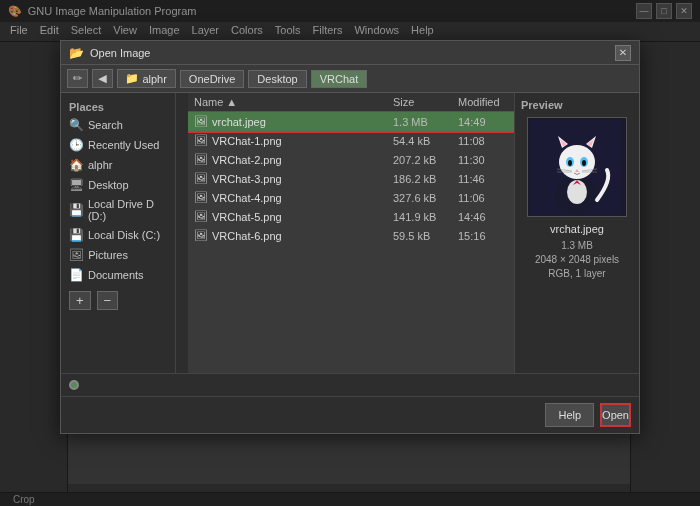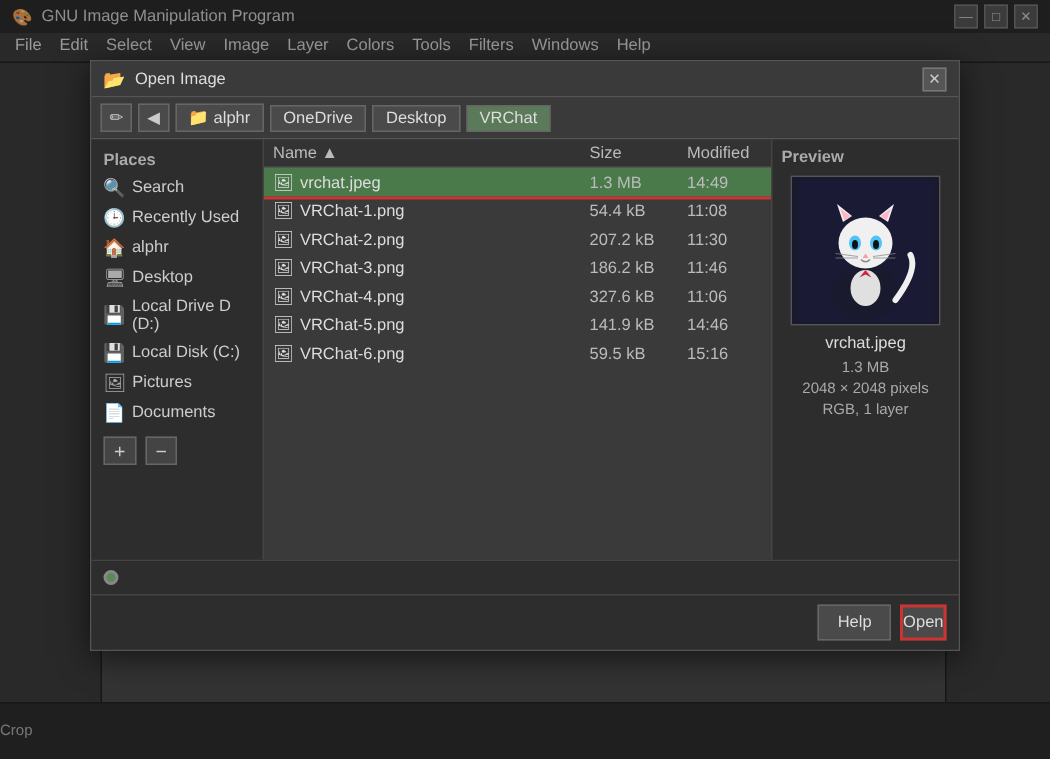--- a/index.html
+++ b/index.html
@@ -171,20 +171,21 @@
       gap: 4px;
     }
     .places-icon { font-size: 12px; color: #aaa; }
 
     
     .file-panel {
       flex: 1;
       background: #3a3a3a;
       display: flex;
       flex-direction: column;
+      margin-left: 12px;
     }
     .file-list-header {
       display: flex;
       align-items: center;
       background: #333;
       padding: 3px 6px;
       border-bottom: 1px solid #555;
       color: #bbb;
       font-size: 11px;
     }
@@ -314,26 +315,26 @@
       left: 68px;
       right: 70px;
       bottom: 22px;
       background: #4a4a4a;
     }
 
     
     .status-bar {
       position: absolute;
       bottom: 0; left: 0; right: 0;
-      height: 38px;
+      height: 14px;
       background: #2d2d2d;
       border-top: 1px solid #222;
       display: flex;
       align-items: center;
-      padding: 0 0;
+      padding: 0 13px;
       color: #aaa;
       font-size: 10px;
     }
   </style>
 </head>
 <body>
 
 <div class="title-bar">
   <span class="title-bar-icon">🎨</span>
   <span>GNU Image Manipulation Program</span>

